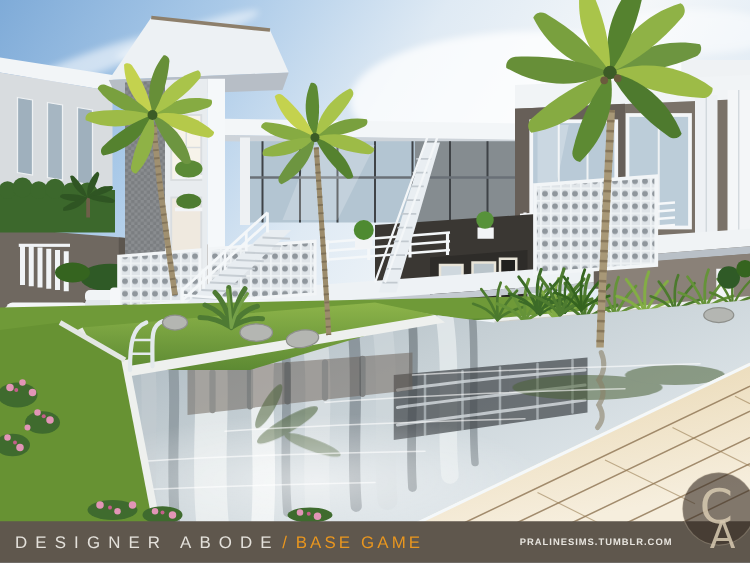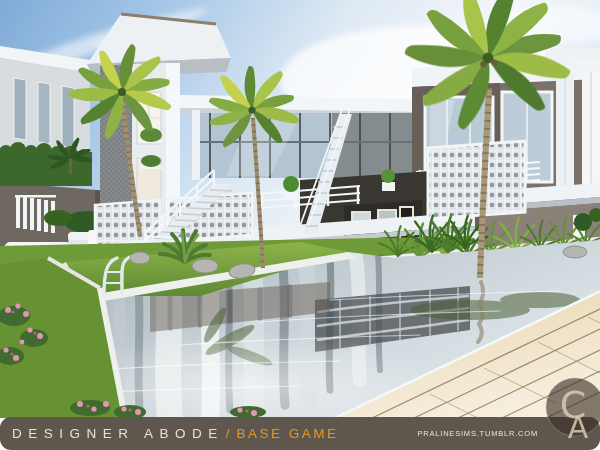--- a/index.html
+++ b/index.html
@@ -1,26 +1,26 @@
 <!DOCTYPE html>
 <html><head>
 <meta charset="utf-8">
 <style>
   html,body{margin:0;padding:0;background:#222;}
   .stage{position:relative;width:600px;height:450px;overflow:hidden;background:#fff;
          font-family:"Liberation Sans",sans-serif;}
   .scene{position:absolute;left:0;top:0;}
   .footer{position:absolute;left:0;bottom:0;width:600px;height:33px;background:#5f574d;
-          display:flex;align-items:center;z-index:5;border-radius:11px;}
+          display:flex;align-items:center;z-index:5;}
   .footer-title{margin-left:12px;font-size:13.5px;color:#e4e1db;letter-spacing:6.5px;
                 white-space:nowrap;font-weight:400;}
   .footer-title .sep{color:#e9961f;letter-spacing:2px;margin:0 5px 0 2px;}
   .footer-title .accent{color:#e9961f;letter-spacing:2.5px;}
   .footer-url{margin-left:auto;margin-right:62px;font-size:7.5px;letter-spacing:.8px;
-              color:#e7e4de;white-space:nowrap;}
+              color:#e7e4de;white-space:nowrap;font-weight:bold;}
   .logo{position:absolute;left:543px;top:370px;z-index:6;}
 </style>
 </head>
 <body>
 
 <div class="stage">
 
 <svg class="scene" width="600" height="418" viewBox="0 0 600 418">
   <defs>
     <linearGradient id="skyGrad" x1="0" y1="0" x2="1" y2="0.45">

